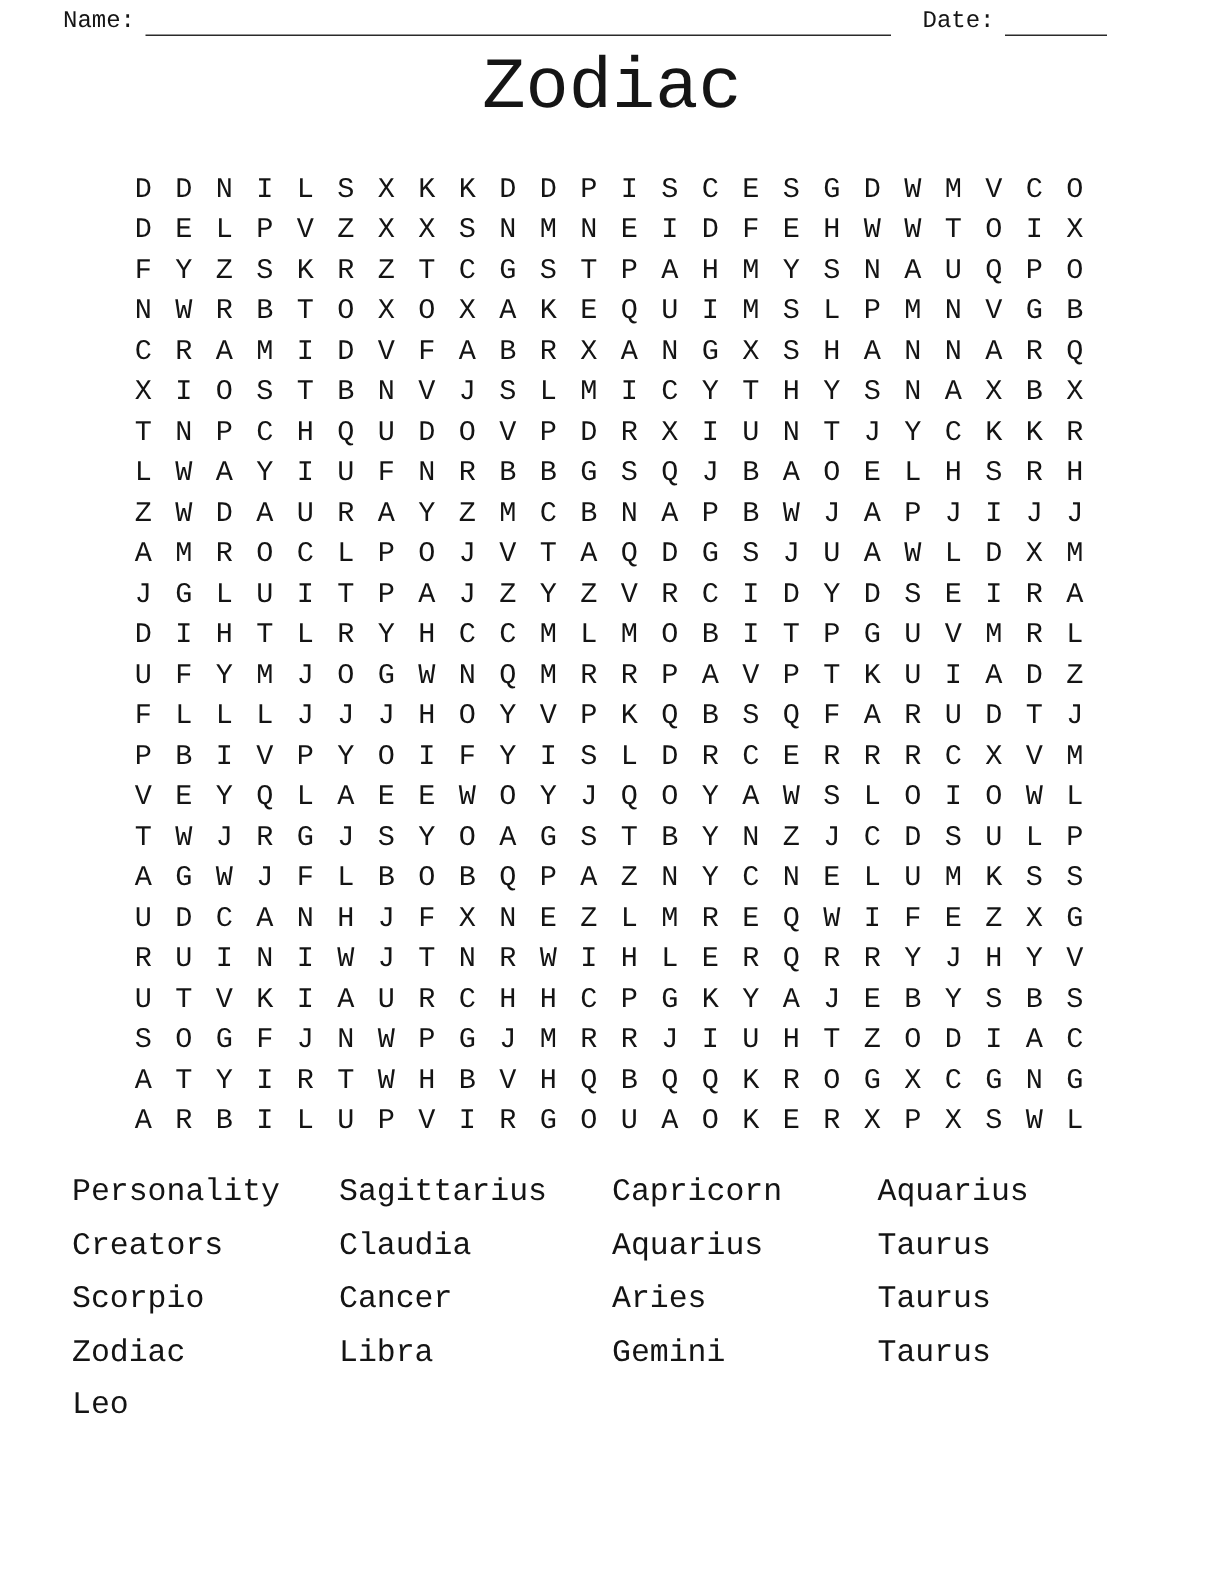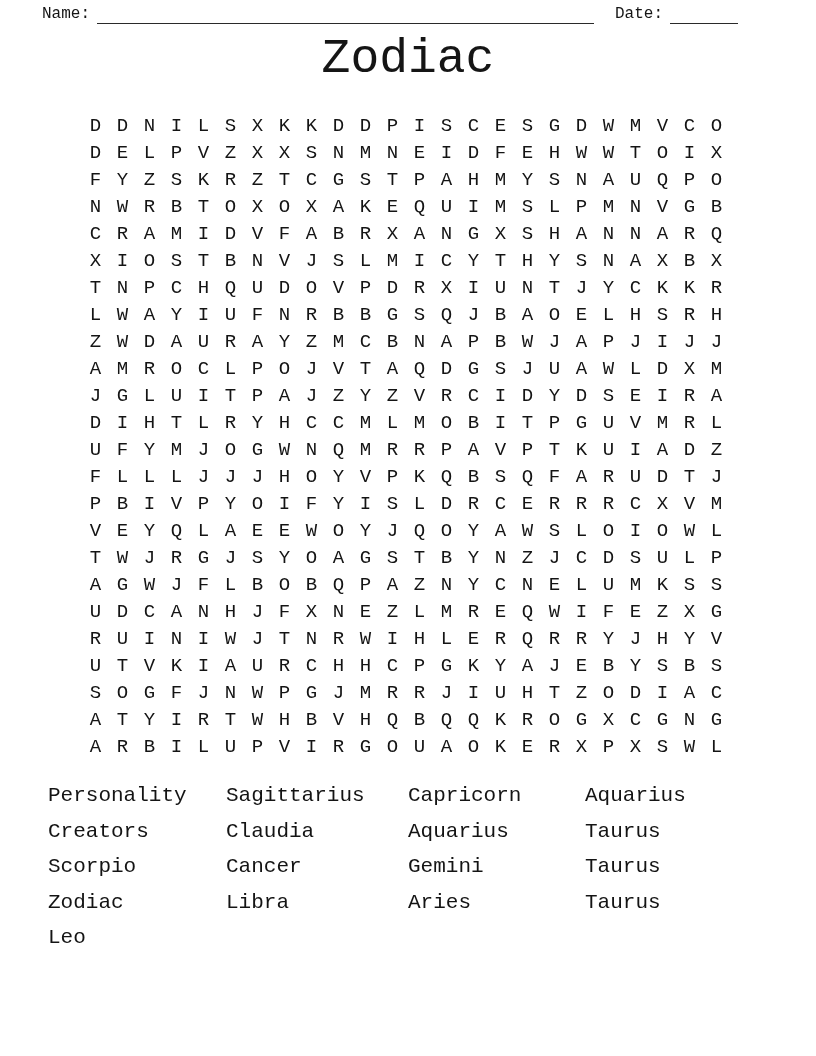--- a/index.html
+++ b/index.html
@@ -693,22 +693,22 @@
       </div>
       <div class="word-col">
         <div class="word">Sagittarius</div>
         <div class="word">Claudia</div>
         <div class="word">Cancer</div>
         <div class="word">Libra</div>
       </div>
       <div class="word-col">
         <div class="word">Capricorn</div>
         <div class="word">Aquarius</div>
+        <div class="word">Aries</div>
         <div class="word">Gemini</div>
-        <div class="word">Aries</div>
       </div>
       <div class="word-col">
         <div class="word">Aquarius</div>
         <div class="word">Taurus</div>
         <div class="word">Taurus</div>
         <div class="word">Taurus</div>
       </div>
     </div>
 
 </div>

